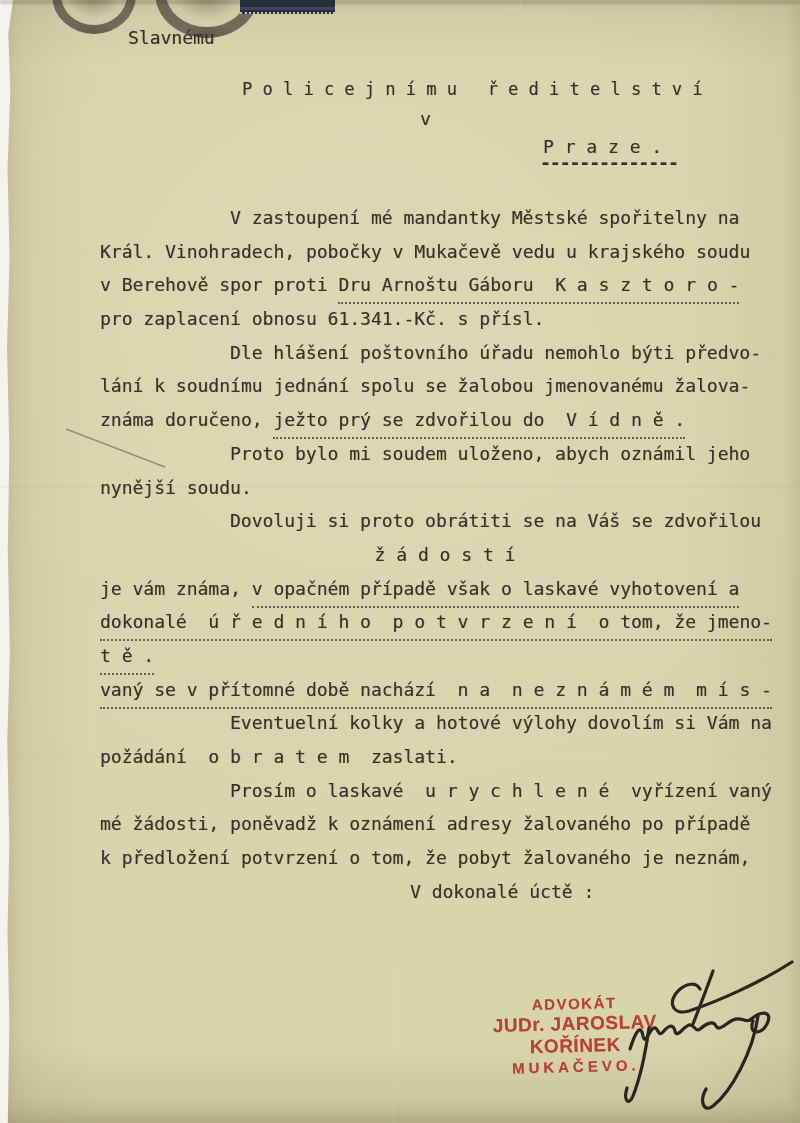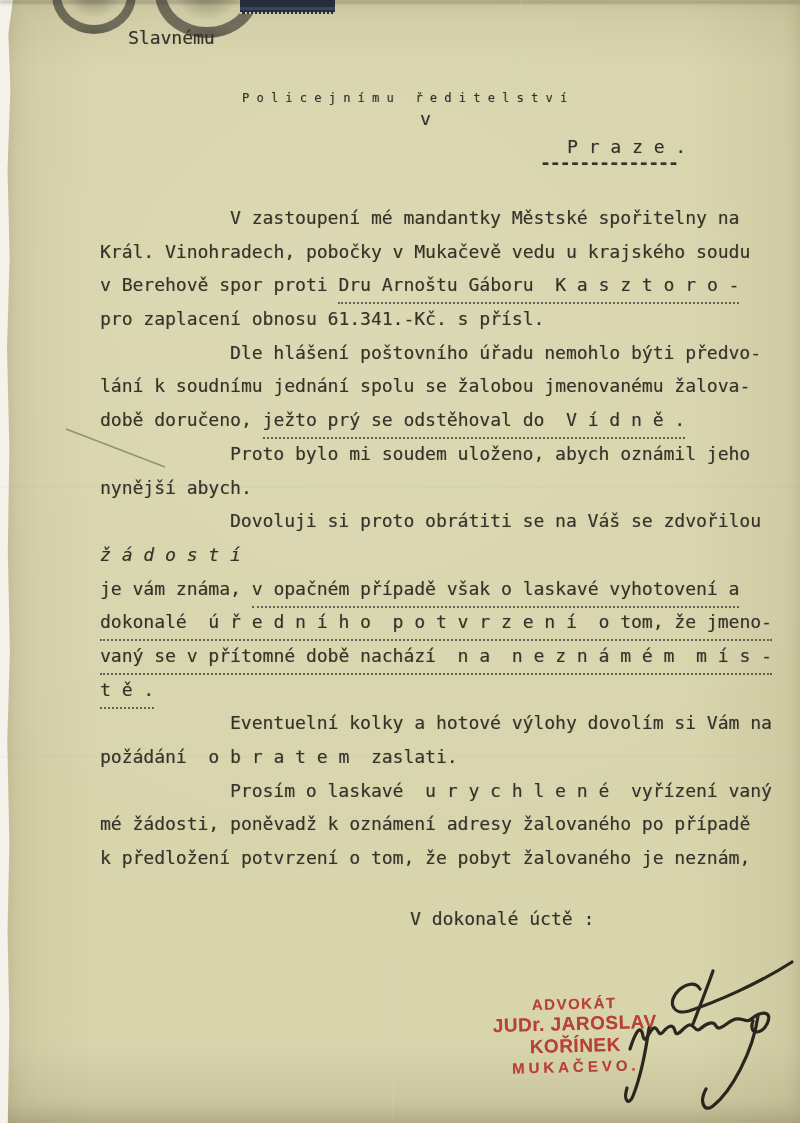--- a/index.html
+++ b/index.html
@@ -26,27 +26,27 @@
     filter:blur(.6px);background:
       radial-gradient(circle at 50% 40%, rgba(40,38,34,.28) 20%, transparent 60%);}
   .stamp-strip{position:absolute;left:240px;top:0;width:95px;height:12px;
     background:linear-gradient(180deg,#262e3c 0 55%, #3c465a 55% 80%, #262e3c 80%);
     border-bottom:2px dotted rgba(235,232,220,.8);filter:blur(.3px);}
   .top-shadow{position:absolute;left:0;top:0;width:100%;height:4px;background:rgba(70,64,46,.22);filter:blur(1px);}
 
   
   .tw{color:#35322a;text-shadow:.4px .4px .7px rgba(46,42,34,.38);}
   .hdr{position:absolute;font-size:18px;white-space:pre;}
-  #recipient-line{font-size:12px;margin-top:12px;}
+  #recipient-line{font-size:17px;}
   #praze-dashes{font-weight:bold;letter-spacing:-1px;}
   #body-lines{position:absolute;left:100px;top:201px;width:690px;font-size:18px;line-height:33.7px;}
   #body-lines .line{white-space:pre;height:33.7px;}
   #body-lines .indent{padding-left:130px;}
-  #body-lines .center{text-align:left;font-style:italic;}
-  #body-lines .closing{padding-left:310px;margin-top:27px;}
+  #body-lines .center{text-align:center;}
+  #body-lines .closing{padding-left:310px;}
   .u{text-decoration-thickness:1.9px;text-decoration-color:rgba(50,46,38,.95);
      text-underline-offset:5px;border-bottom:2px dotted rgba(62,58,48,.75);padding-bottom:7px;}
 
   
   #stamp{position:absolute;left:450px;top:995px;width:250px;text-align:center;
     transform:rotate(-1.5deg);color:#b5362d;font-family:"Liberation Sans",sans-serif;
     font-weight:bold;opacity:.92;text-shadow:0 0 .6px rgba(181,54,45,.55);}
   #stamp .s1{font-size:15px;letter-spacing:1.5px;}
   #stamp .s2{font-size:19px;letter-spacing:.5px;margin-top:1px;}
   #stamp .s3{font-size:15px;letter-spacing:4px;margin-top:1px;}
@@ -65,39 +65,39 @@
   <div class="postmark" style="left:155px;top:-52px;width:82px;height:68px;border-width:11px;"></div>
   <div class="stamp-strip"></div>
   <div class="crease-h" style="top:486px;opacity:.5;"></div>
   <div class="crease-h" style="top:756px;opacity:.35;"></div>
   <div class="crease-v" style="left:393px;top:965px;height:158px;opacity:.6;"></div>
   <div class="crease-v" style="left:520px;top:0;height:115px;opacity:.4;"></div>
 
   <div class="hdr tw" id="salutation" style="left:128px;top:27px;">Slavnému</div>
   <div class="hdr tw" id="recipient-line" style="left:242px;top:79px;">P o l i c e j n í m u   ř e d i t e l s t v í</div>
   <div class="hdr tw" style="left:420px;top:108px;">v</div>
-  <div class="hdr tw" style="left:543px;top:136px;margin-left:24px;">P r a z e .</div>
+  <div class="hdr tw" style="left:543px;top:136px;">P r a z e .</div>
   <div class="hdr tw" id="praze-dashes" style="left:540px;top:152px;">--------------</div>
 
   <div id="body-lines" class="tw">
       <div class="line indent"><span>V zastoupení mé mandantky Městské spořitelny na</span></div>
       <div class="line"><span>Král. Vinohradech, pobočky v Mukačevě vedu u krajského soudu</span></div>
       <div class="line"><span>v Berehově spor proti </span><span class="u">Dru Arnoštu Gáboru  K a s z t o r o -</span></div>
       <div class="line"><span>pro zaplacení obnosu 61.341.-Kč. s přísl.</span></div>
       <div class="line indent"><span>Dle hlášení poštovního úřadu nemohlo býti předvo-</span></div>
       <div class="line"><span>lání k soudnímu jednání spolu se žalobou jmenovanému žalova-</span></div>
-      <div class="line"><span>době doručeno, </span><span class="u">ježto prý se odstěhoval do  V í d n ě .</span></div>
+      <div class="line"><span>známa doručeno, </span><span class="u">ježto prý se zdvořilou do  V í d n ě .</span></div>
       <div class="line indent"><span>Proto bylo mi soudem uloženo, abych oznámil jeho</span></div>
-      <div class="line"><span>nynější abych.</span></div>
+      <div class="line"><span>nynější soudu.</span></div>
       <div class="line indent"><span>Dovoluji si proto obrátiti se na Váš se zdvořilou</span></div>
       <div class="line center"><span>ž á d o s t í</span></div>
       <div class="line"><span>je vám známa, </span><span class="u">v opačném případě však o laskavé vyhotovení a</span></div>
       <div class="line"><span class="u">dokonalé  ú ř e d n í h o  p o t v r z e n í  o tom, že jmeno-</span></div>
+      <div class="line"><span class="u">t ě .</span></div>
       <div class="line"><span class="u">vaný se v přítomné době nachází  n a  n e z n á m é m  m í s -</span></div>
-      <div class="line"><span class="u">t ě .</span></div>
       <div class="line indent"><span>Eventuelní kolky a hotové výlohy dovolím si Vám na</span></div>
       <div class="line"><span>požádání  o b r a t e m  zaslati.</span></div>
       <div class="line indent"><span>Prosím o laskavé  u r y c h l e n é  vyřízení vaný</span></div>
       <div class="line"><span>mé žádosti, poněvadž k oznámení adresy žalovaného po případě</span></div>
       <div class="line"><span>k předložení potvrzení o tom, že pobyt žalovaného je neznám,</span></div>
       <div class="line closing"><span>V dokonalé úctě :</span></div>
     </div>
 
   <div id="stamp">
     <div class="s1">ADVOKÁT</div>

